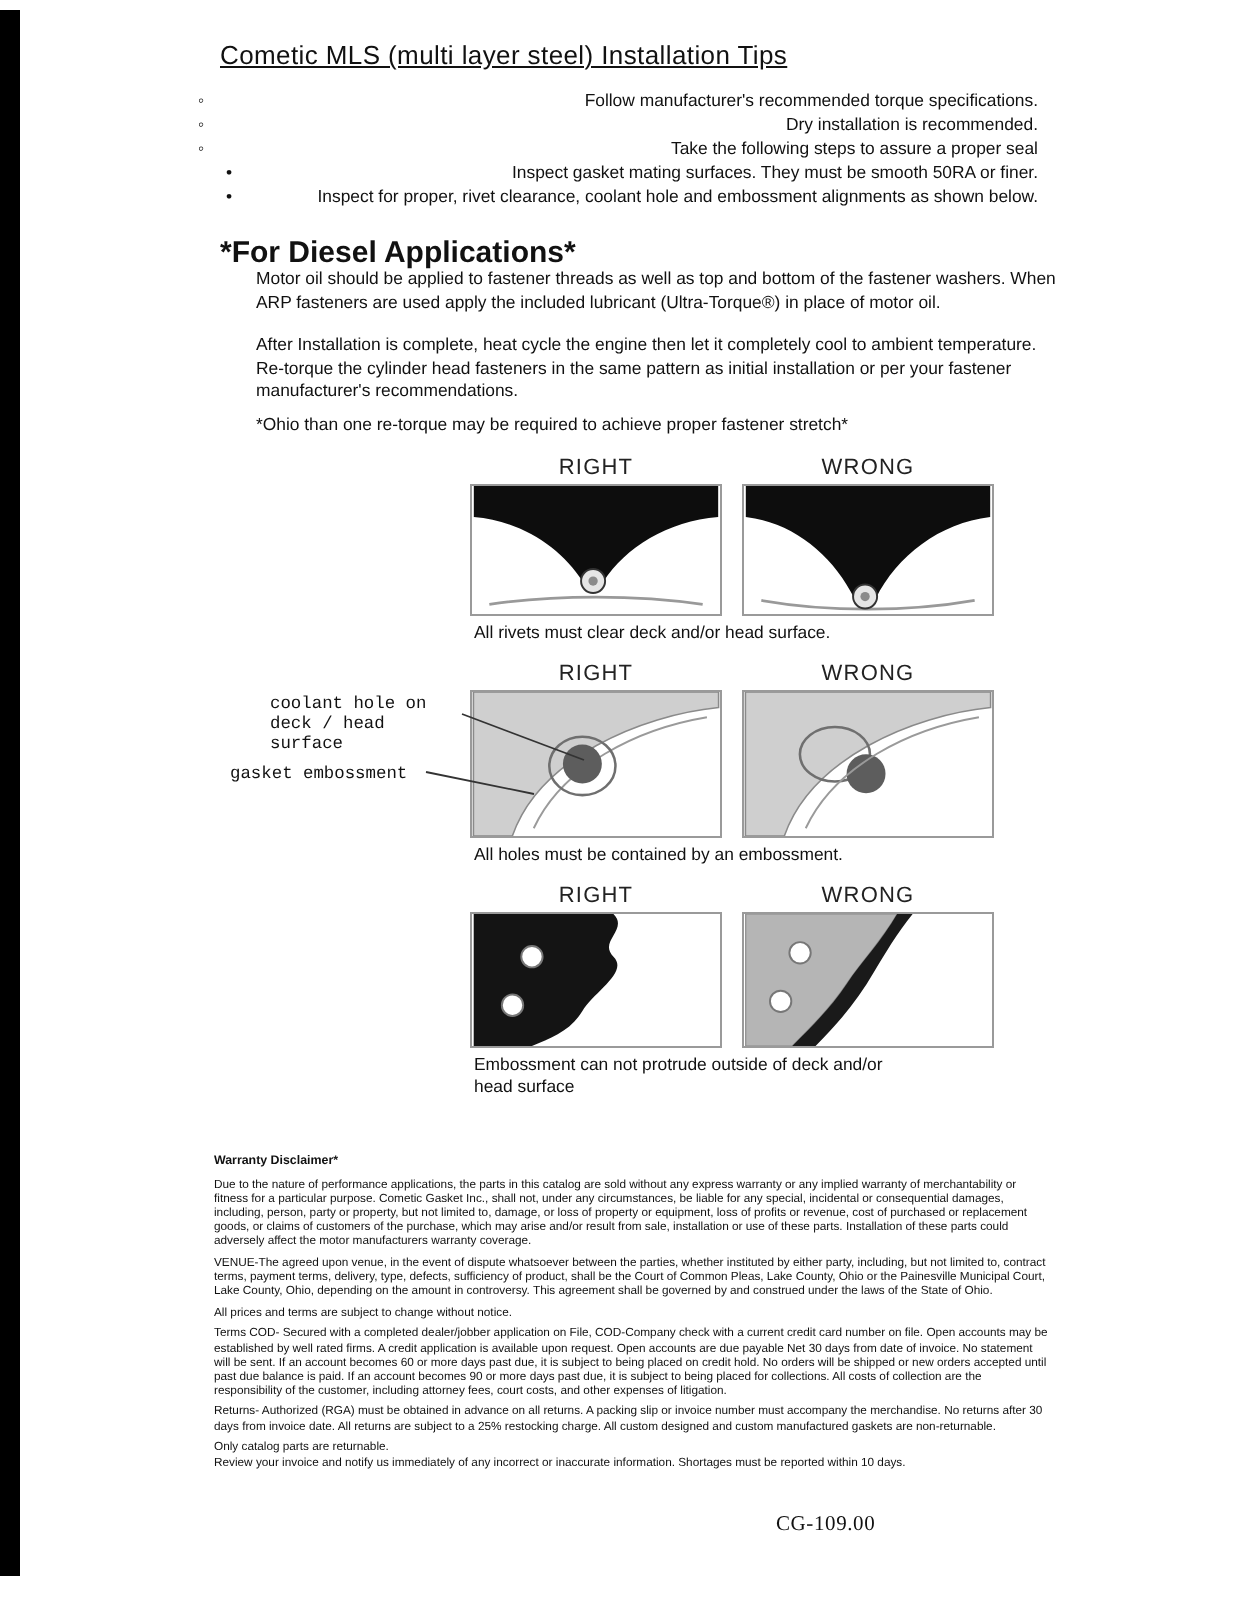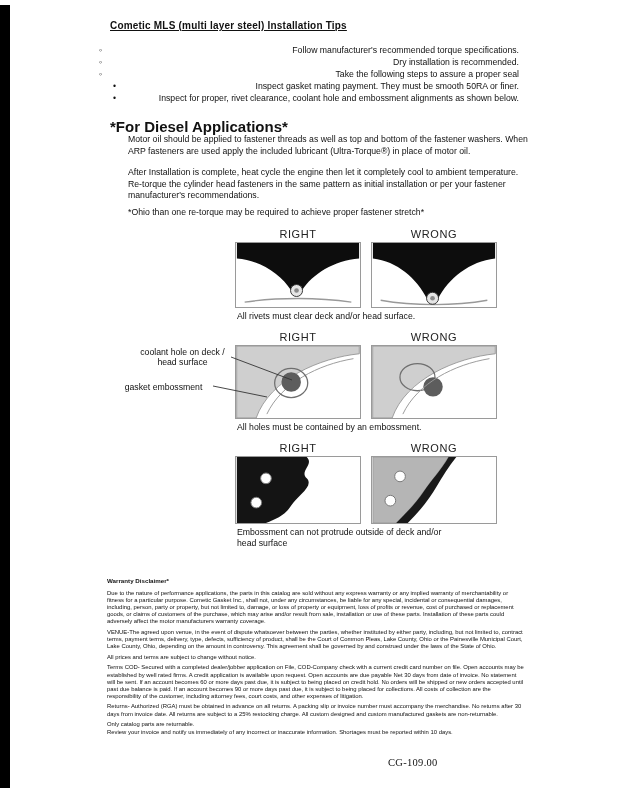--- a/index.html
+++ b/index.html
@@ -8,21 +8,21 @@
     background:#ffffff;
     font-family:"Liberation Sans", sans-serif;
     color:#111;
     position:relative;
     overflow:hidden;
   }
   .black-bar { position:absolute; left:0; top:5px; width:10px; height:783px; background:#000; }
 
   .title {
     position:absolute; left:110px; top:20px;
-    font-size:10px; font-weight:700; text-decoration:underline; letter-spacing:.2px;
+    font-size:13px; font-weight:400; text-decoration:underline; letter-spacing:.2px;
   }
 
   .tips { position:absolute; left:99px; top:44px; font-size:8.7px; line-height:12px; list-style:none; width:420px;text-align:right; }
   .tips li { position:relative; padding-left:10px; }
   .tips > li::before { content:"◦"; position:absolute; left:0; top:0; font-size:8.7px; }
   .tips .sub { list-style:none; margin-left:14px; }
   .tips .sub li::before { content:"•"; position:absolute; left:0; top:0; font-size:8.7px; }
 
   .diesel-head { position:absolute; left:110px; top:118px; font-size:15px; font-weight:700; }
   .para { position:absolute; left:128px; width:402px; font-size:8.7px; line-height:11.5px; }
@@ -32,21 +32,21 @@
 
   .diagrams { position:absolute; left:235px; top:228px; width:262px; }
   .diag-row { position:relative; margin-bottom:9px; }
   .heads { display:flex; gap:10px;justify-content:center; }
   .heads .hd { width:126px; text-align:center; font-size:11px; letter-spacing:.6px; color:#222; height:14px; }
   .panels { display:flex; gap:10px; }
   .panel { width:126px; background:#fff; border:1px solid #9a9a9a; display:block; }
   .caption { font-size:8.7px; line-height:11px; margin-top:3px; margin-left:2px; }
   .cap3 { width:210px; }
 
-  .row2-labels .lbl { position:absolute; font-size:8.7px; line-height:10px; text-align:center; }
+  .row2-labels .lbl { position:absolute; font-size:8.7px; line-height:10px; text-align:left;font-family:Liberation Mono, monospace; }
   .lbl1 { left:-100px; top:16px; width:95px; }
   .lbl2 { left:-120px; top:51px; width:97px; }
   .leaders { position:absolute; left:-120px; top:0; width:260px; height:95px; pointer-events:none; }
 
   .disclaimer { position:absolute; left:107px; top:577px; width:419px; font-size:5.9px; line-height:7.1px; color:#111; }
   .disclaimer .dhead { font-weight:700; font-size:6.2px; margin-bottom:6px; }
   .disclaimer p { margin-bottom:3.5px; }
   .disclaimer p.tight { margin-bottom:1px; }
 
   .footer-code { position:absolute; left:388px; top:757px; font-size:10.5px; color:#111; letter-spacing:.3px;font-family:Liberation Serif, serif; }
@@ -56,21 +56,21 @@
 
 <div class="black-bar"></div>
 
 <h1 class="title">Cometic MLS (multi layer steel) Installation Tips</h1>
 
 <ul class="tips">
   <li>Follow manufacturer's recommended torque specifications.</li>
   <li>Dry installation is recommended.</li>
   <li>Take the following steps to assure a proper seal</li>
   <ul class="sub">
-    <li>Inspect gasket mating payment.  They must be smooth 50RA or finer.</li>
+    <li>Inspect gasket mating surfaces.  They must be smooth 50RA or finer.</li>
     <li>Inspect for proper, rivet clearance, coolant hole and embossment alignments as shown below.</li>
   </ul>
 </ul>
 
 <div class="diesel-head">*For Diesel Applications*</div>
 <p class="para p1">Motor oil should be applied to fastener threads as well as top and bottom of the fastener washers. When ARP fasteners are used apply the included lubricant (Ultra-Torque®) in place of motor oil.</p>
 <p class="para p2">After Installation is complete, heat cycle the engine then let it completely cool to ambient temperature. Re-torque the cylinder head fasteners in the same pattern as initial installation or per your fastener manufacturer's recommendations.</p>
 <p class="para p3">*Ohio than one re-torque may be required to achieve proper fastener stretch*</p>
 
 <div class="diagrams">

